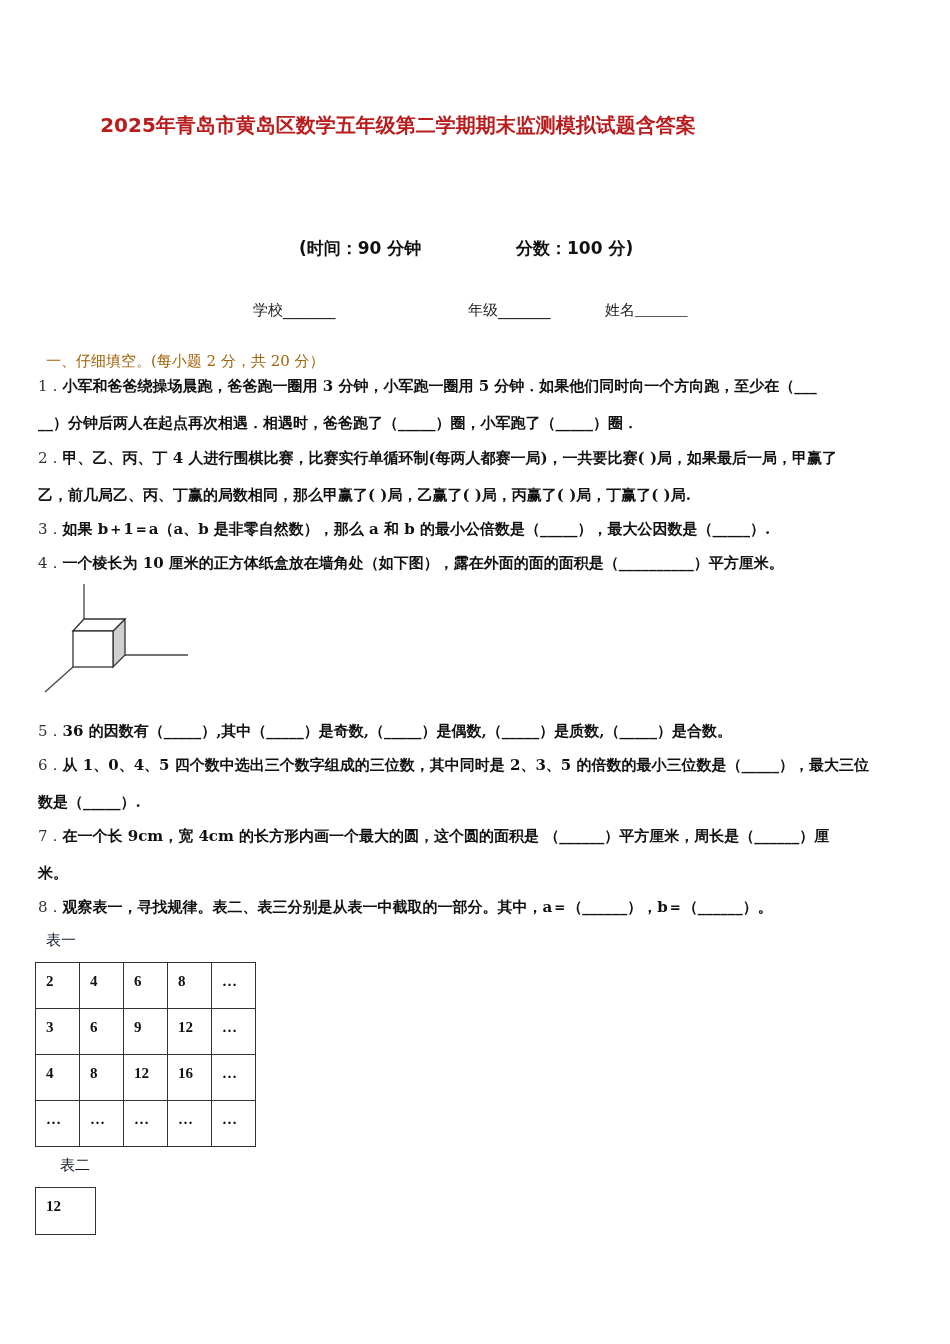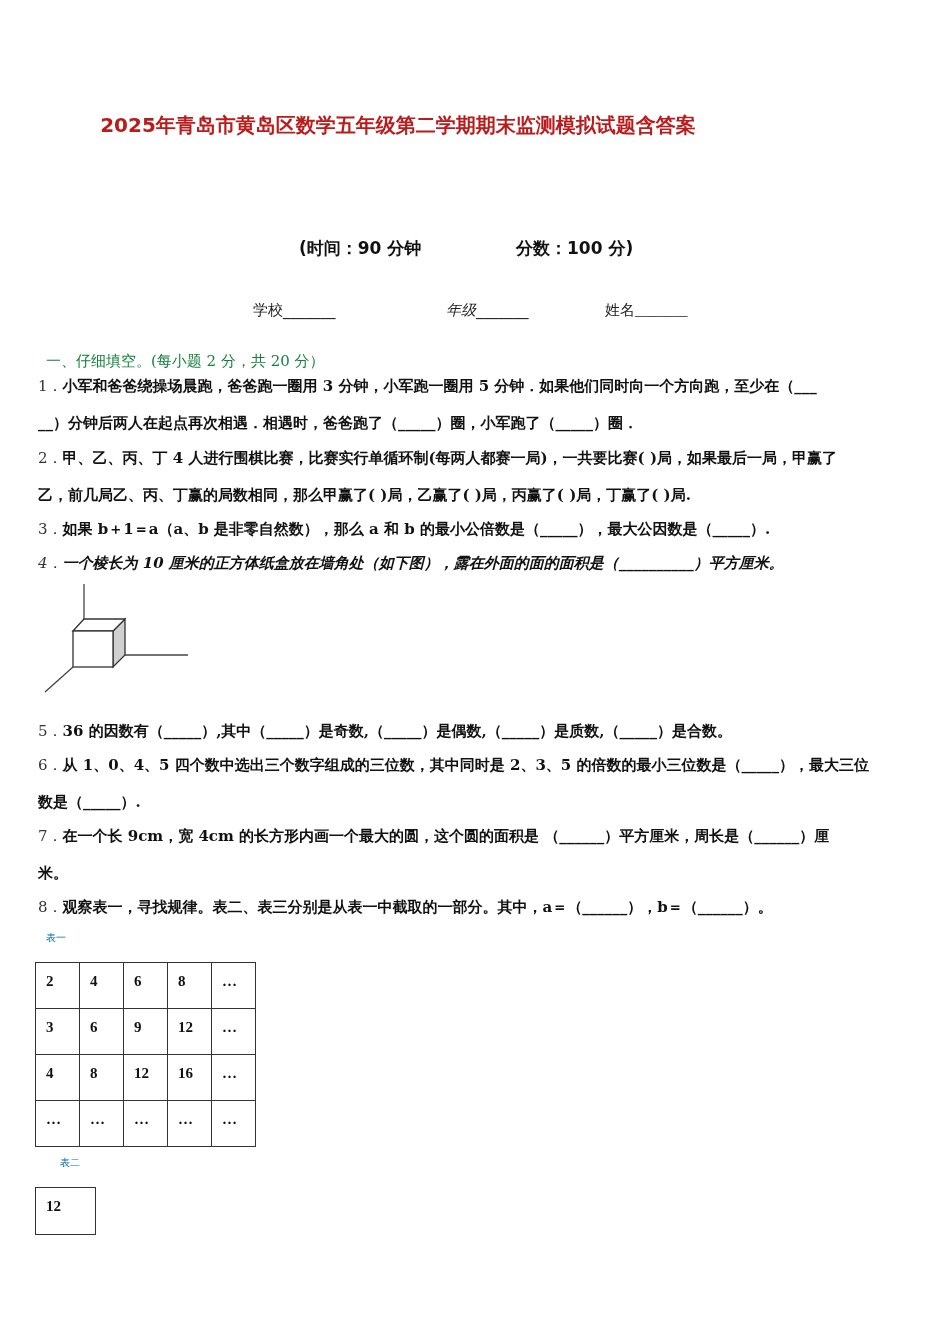--- a/index.html
+++ b/index.html
@@ -49,78 +49,78 @@
       color: #111;
     }
     .qnum {
       font-weight: normal;
       color: #333;
     }
     .bold { font-weight: bold; }
     .section-header {
       left: 46px; top: 351px;
       font-size: 15px;
-      color: #15803d;
+      color: #a16207;
     }
     table.grid {
       border-collapse: collapse;
       position: absolute;
     }
     table.grid td {
       border: 1.5px solid #333;
       width: 44px;
       height: 46px;
       padding: 0 0 0 10px;
       box-sizing: border-box;
       vertical-align: top;
       padding-top: 10px;
       font-family: "Liberation Serif", "DejaVu Serif", serif;
       font-weight: bold;
       font-size: 15px;
       color: #111;
     }
     .table-label {
-      font-size: 10px;
-      color: #0369a1;
+      font-size: 15px;
+      color: #0f172a;
       font-family: Liberation Mono, monospace;
     }
   </style>
 </head>
 <body>
 
 <div class="abs title">2025年青岛市黄岛区数学五年级第二学期期末监测模拟试题含答案</div>
 
 <div class="abs meta">
   <span class="time">(时间：90 分钟</span>
   <span class="score">分数：100 分)</span>
 </div>
 
 <div class="abs fields">
   <span style="left:253px;">学校_______</span>
-  <span style="left:446px;font-style:italic;">年级_______</span>
+  <span style="left:468px;">年级_______</span>
   <span style="left:605px;font-family:Liberation Serif, serif;">姓名_______</span>
 </div>
 
 <div class="abs line section-header">一、仔细填空。(每小题 2 分，共 20 分）</div>
 
 <div class="abs line" style="top:376px;">
   <span class="qnum">1．</span><span class="bold">小军和爸爸绕操场晨跑，爸爸跑一圈用 3 分钟，小军跑一圈用 5 分钟．如果他们同时向一个方向跑，至少在（___</span>
 </div>
 <div class="abs line bold" style="top:413px;">__）分钟后两人在起点再次相遇．相遇时，爸爸跑了（_____）圈，小军跑了（_____）圈．</div>
 
 <div class="abs line" style="top:448px;">
   <span class="qnum">2．</span><span class="bold">甲、乙、丙、丁 4 人进行围棋比赛，比赛实行单循环制(每两人都赛一局)，一共要比赛( )局，如果最后一局，甲赢了</span>
 </div>
 <div class="abs line bold" style="top:485px;">乙，前几局乙、丙、丁赢的局数相同，那么甲赢了( )局，乙赢了( )局，丙赢了( )局，丁赢了( )局.</div>
 
 <div class="abs line" style="top:519px;text-align:right;">
   <span class="qnum">3．</span><span class="bold">如果 b＋1＝a（a、b 是非零自然数），那么 a 和 b 的最小公倍数是（_____），最大公因数是（_____）.</span>
 </div>
 
-<div class="abs line" style="top:553px;font-style:italic;">
+<div class="abs line" style="top:553px;">
   <span class="qnum">4．</span><span class="bold">一个棱长为 10 厘米的正方体纸盒放在墙角处（如下图），露在外面的面的面积是（__________）平方厘米。</span>
 </div>
 
 <svg class="abs" style="left:40px; top:580px;" width="160" height="120" viewBox="0 0 160 120">
 
   <line x1="44" y1="4" x2="44" y2="48" stroke="#444" stroke-width="1.3"></line>
 
   <line x1="85" y1="75" x2="148" y2="75" stroke="#444" stroke-width="1.3"></line>
 
   <line x1="33" y1="87" x2="5" y2="112" stroke="#444" stroke-width="1.3"></line>

